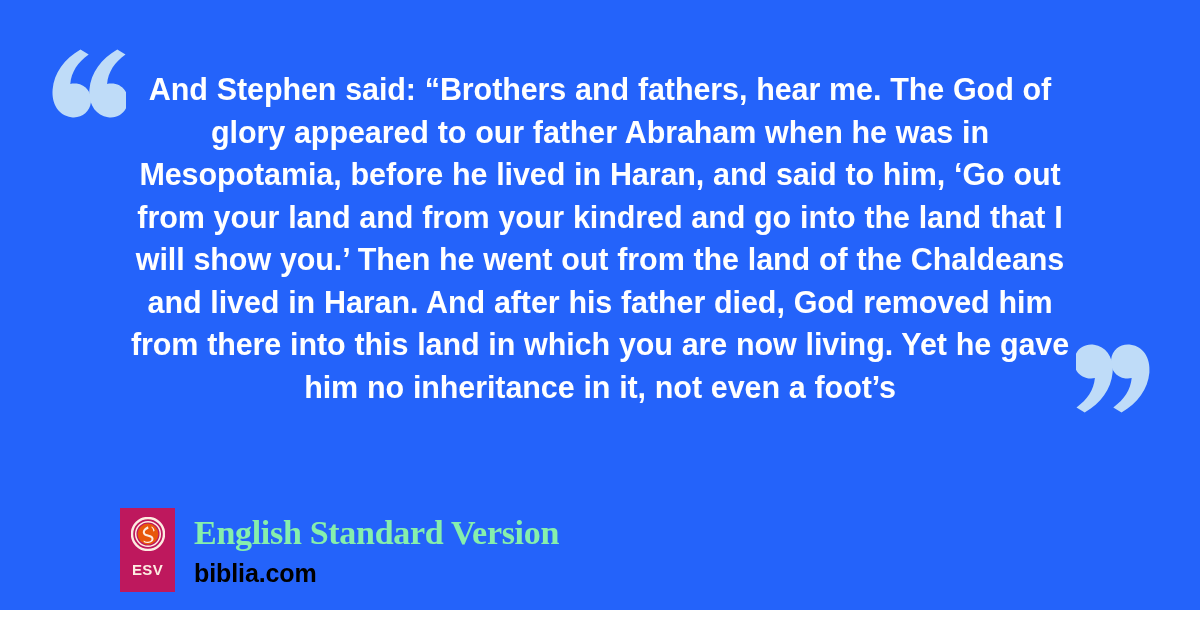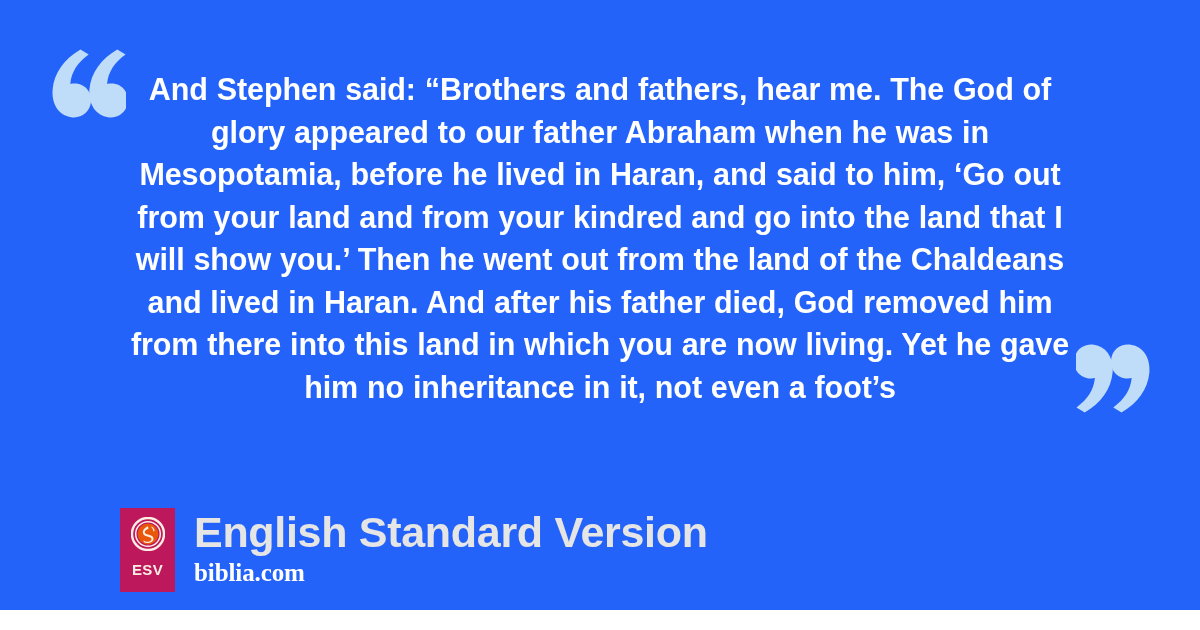--- a/index.html
+++ b/index.html
@@ -111,32 +111,32 @@
   }
 
   .attribution {
     margin-left: 19px;
     display: flex;
     flex-direction: column;
     justify-content: flex-start;
     padding-top: 1px;
   }
   .version-name {
-    color: #e5e5e5;
-    font-family: Liberation Sans, sans-serif;
+    color: #86efac;
+    font-family: Liberation Serif, serif;
     font-weight: bold;
-    font-size: 43px;
+    font-size: 34px;
     line-height: 47px;
     letter-spacing: -0.3px;
     white-space: nowrap;
   }
   .site-url {
     margin-top: 3px;
-    color: #ffffff;
-    font-family: Liberation Serif, serif;
+    color: #000000;
+    font-family: Liberation Sans, sans-serif;
     font-weight: bold;
     font-size: 25px;
     line-height: 28px;
     letter-spacing: -0.1px;
     white-space: nowrap;
   }
 </style>
 </head>
 <body>
 

